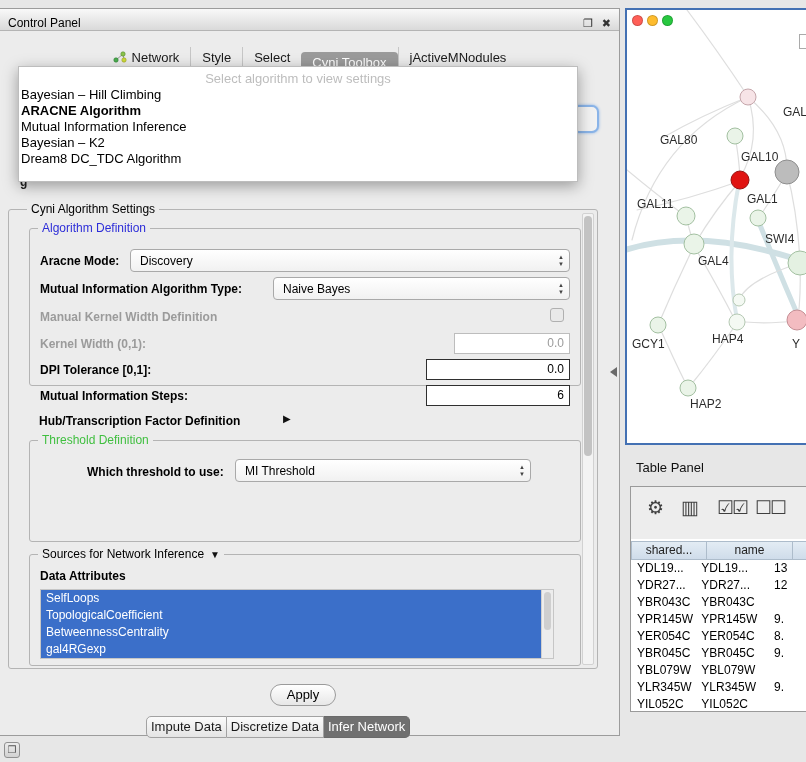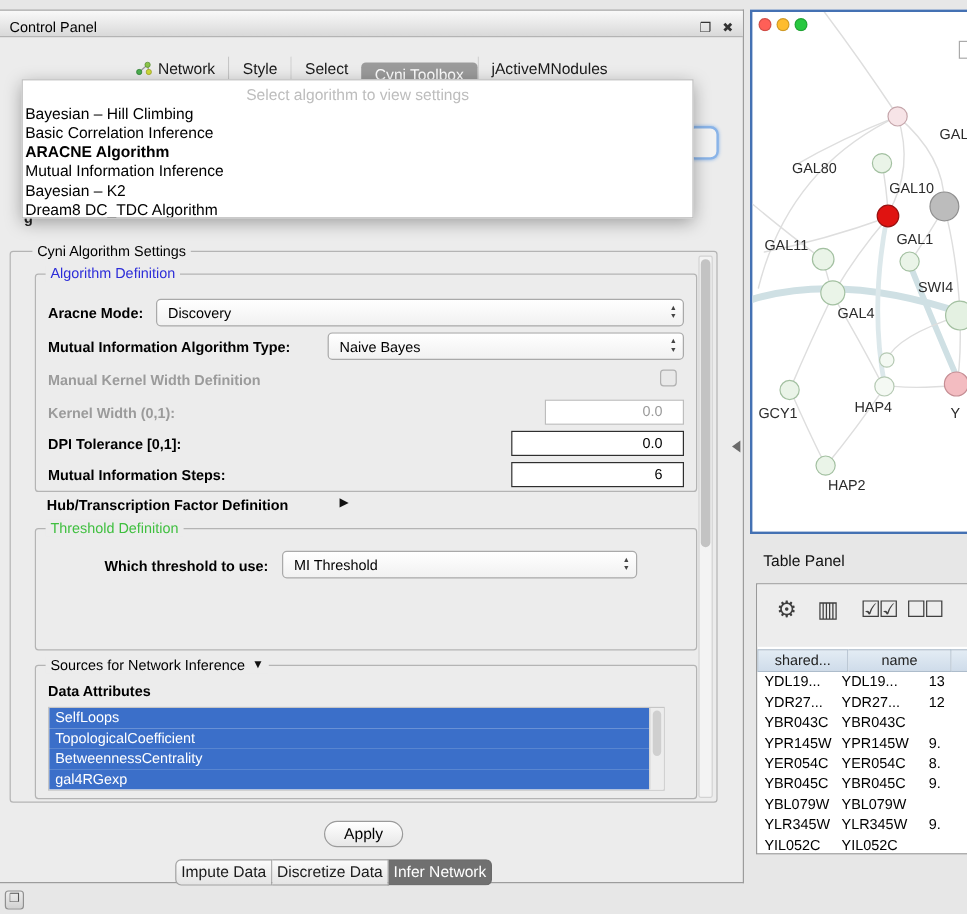--- a/index.html
+++ b/index.html
@@ -40,21 +40,21 @@
   
   .group { position:absolute; border:1px solid #b4b4b4; border-radius:3px; }
   .gtitle { position:absolute; top:-8px; left:8px; background:#ececec; padding:0 4px;
             font-size:12px; color:#000; white-space:nowrap; }
   .gtitle.blue { color:var(--title-blue); }
   .gtitle.green { color:var(--title-green); }
 
   .lbl { position:absolute; font-size:12px; font-weight:bold; color:#000; white-space:nowrap; }
   .lbl.disabled { color:#9b9b9b; }
   .field { position:absolute; height:21px; background:#fff; border:1px solid #2f2f2f;
-           font-size:12px; text-align:right; padding:0 17px; line-height:19px; color:#000; }
+           font-size:12px; text-align:right; padding:0 5px; line-height:19px; color:#000; }
   .field.disabled { border:1px solid #bdbdbd; color:#9b9b9b; }
   .combo { position:absolute; height:23px; background:linear-gradient(#ffffff,#f1f1f1);
            border:1px solid #a9a9a9; border-radius:4px; font-size:12px; display:flex;
            align-items:center; padding:0 22px 0 9px; color:#000; }
   .combo .arrows { position:absolute; right:5px; top:4px; display:flex; flex-direction:column;
                    font-size:6px; line-height:7px; color:#444; }
   .checkbox { position:absolute; width:14px; height:14px; border:1px solid #b0b0b0;
               border-radius:3px; background:#e9e9e9; }
   .expander { font-size:10px; color:#111; margin-left:6px; }
 
@@ -146,32 +146,31 @@
     </div>
   </nav>
 
   <div class="focus-fragment"></div>
   <span class="clipped-frag">g</span>
 
   <div class="algo-popup">
     <div class="popup-placeholder">Select algorithm to view settings</div>
     <div>
         <div class="popup-item">Bayesian – Hill Climbing</div>
-        <div class="popup-item">Basic Correlation Inference</div>
         <div class="popup-item selected">ARACNE Algorithm</div>
         <div class="popup-item">Mutual Information Inference</div>
         <div class="popup-item">Bayesian – K2</div>
         <div class="popup-item">Dream8 DC_TDC Algorithm</div>
       </div>
   </div>
 
   <div class="group" style="left:8px;top:200px;width:590px;height:460px;">
     <span class="gtitle" style="left:6px;margin-left:12px;">Cyni Algorithm Settings</span>
 
-    <div class="group" style="left:20px;top:18px;width:552px;height:182px;">
+    <div class="group" style="left:20px;top:18px;width:552px;height:158px;">
       <span class="gtitle blue">Algorithm Definition</span>
 
       <span class="lbl" style="left:10px;top:25px;">Aracne Mode:</span>
       <div class="combo" style="left:100px;top:20px;width:440px;">
         <span>Discovery</span>
         <span class="arrows">
             <span>▲</span>
             <span>▼</span>
           </span>
       </div>

